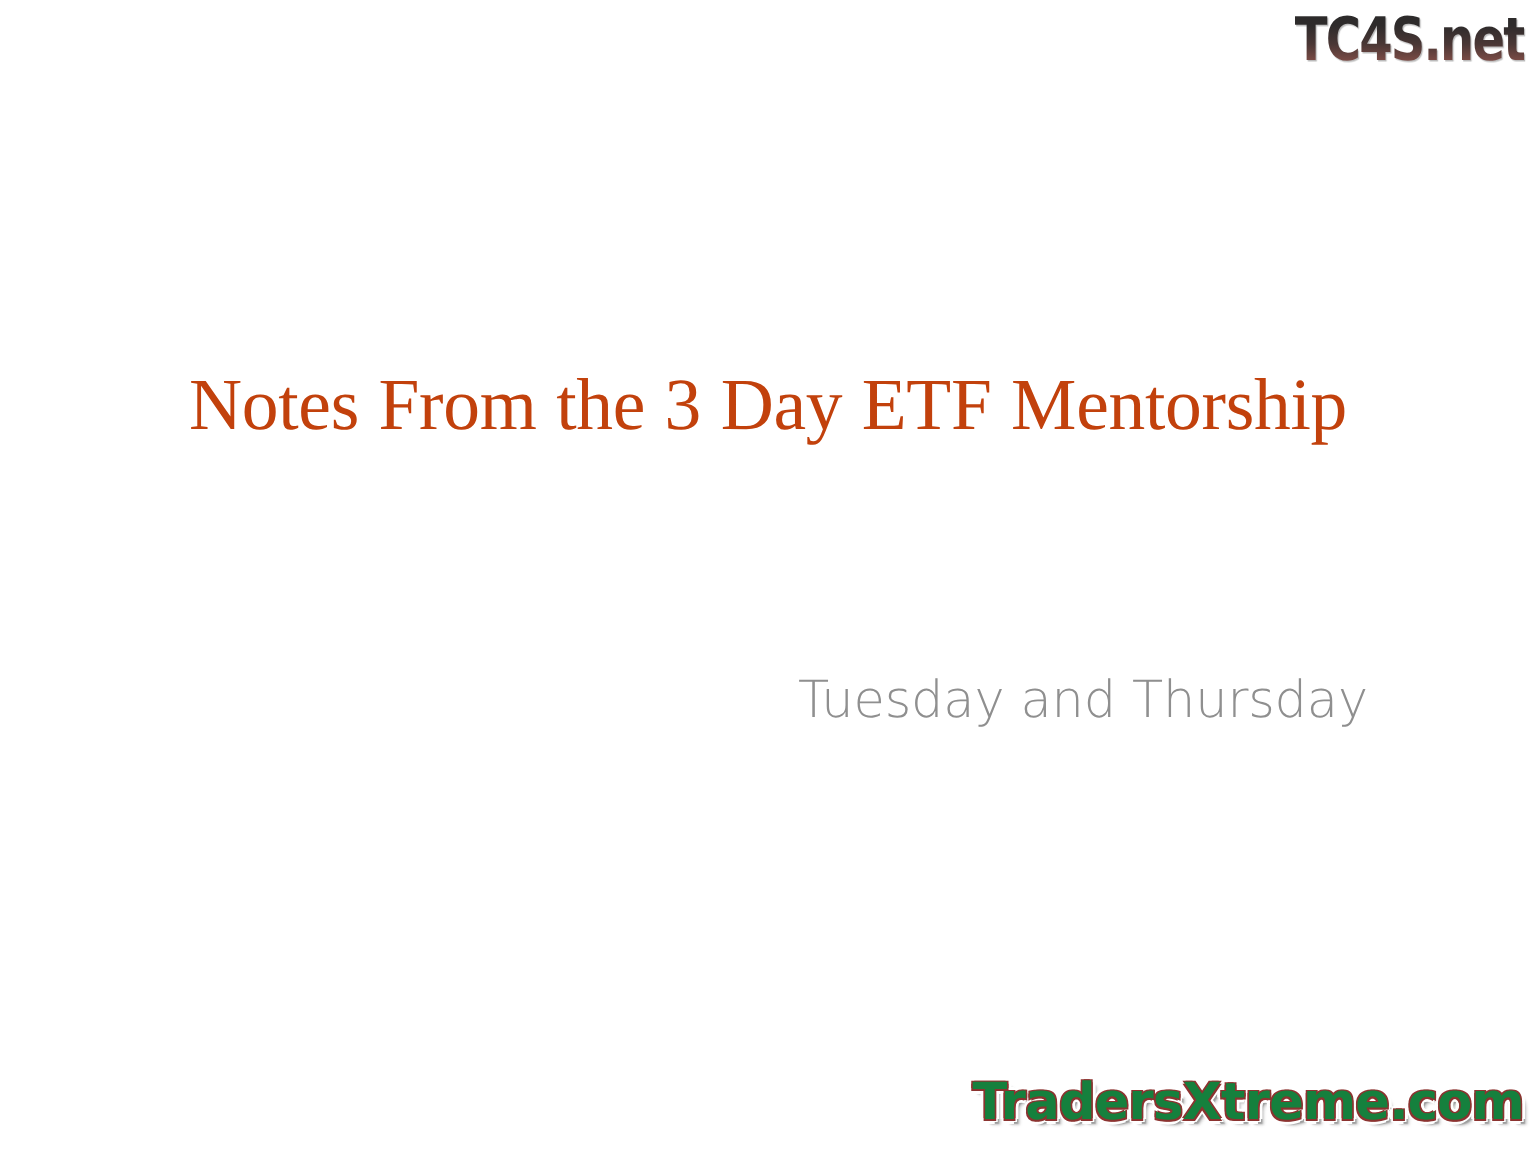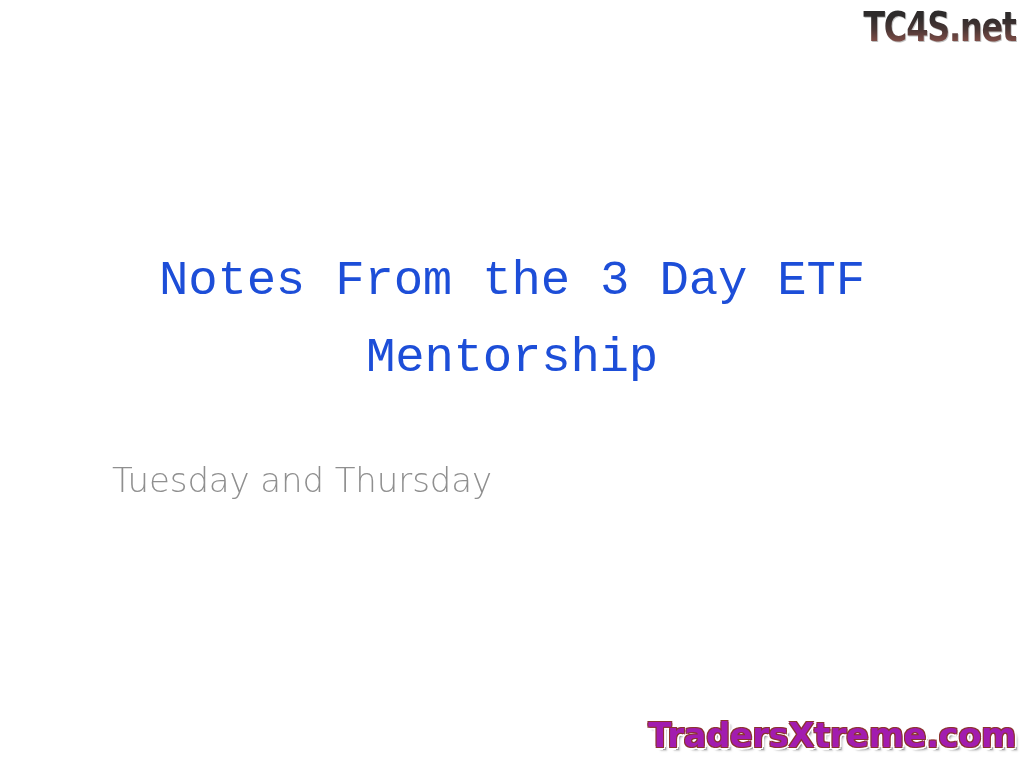--- a/index.html
+++ b/index.html
@@ -58,36 +58,36 @@
   #title-block {
     position: absolute;
     left: 112px;
     top: 243px;
     width: 800px;
     text-align: center;
   }
 
   #slide-title {
     margin: 0;
-    font-family: Liberation Mono, monospace;
+    font-family: Liberation Serif, serif;
     font-weight: 300;
     font-size: 49px;
-    line-height: 77px;
-    color: #1d4ed8;
+    line-height: 54px;
+    color: #c2410c;
     letter-spacing: -0.2px;
     word-spacing: 1px;
   }
 
   
   #subtitle-block {
     position: absolute;
     left: 112px;
-    top: 456px;
+    top: 443px;
     width: 800px;
-    text-align: left;
+    text-align: right;
   }
 
   #slide-subtitle {
     margin: 0;
     font-family: "DejaVu Sans", "Liberation Sans", sans-serif;
     font-weight: 300;
     font-size: 34px;
     line-height: 48px;
     color: #8f8f8f;
     letter-spacing: -0.1px;
@@ -137,21 +137,21 @@
     user-select: none;
   }
 
   #tradersxtreme-watermark .logo-text {
     display: block;
     font-family: "DejaVu Sans", "Liberation Sans", sans-serif;
     font-weight: bold;
     font-size: 34px;
     line-height: 42px;
     letter-spacing: -0.5px;
-    color: #a21caf;
+    color: #15803d;
     white-space: nowrap;
     text-shadow:
       -1px -1px 0 #8c3330,
        1px -1px 0 #8c3330,
       -1px  1px 0 #8c3330,
        1px  1px 0 #8c3330,
       -2px -2px 0 #ffffff,
        2px -2px 0 #ffffff,
       -2px  2px 0 #ffffff,
        2px  2px 0 #ffffff,

